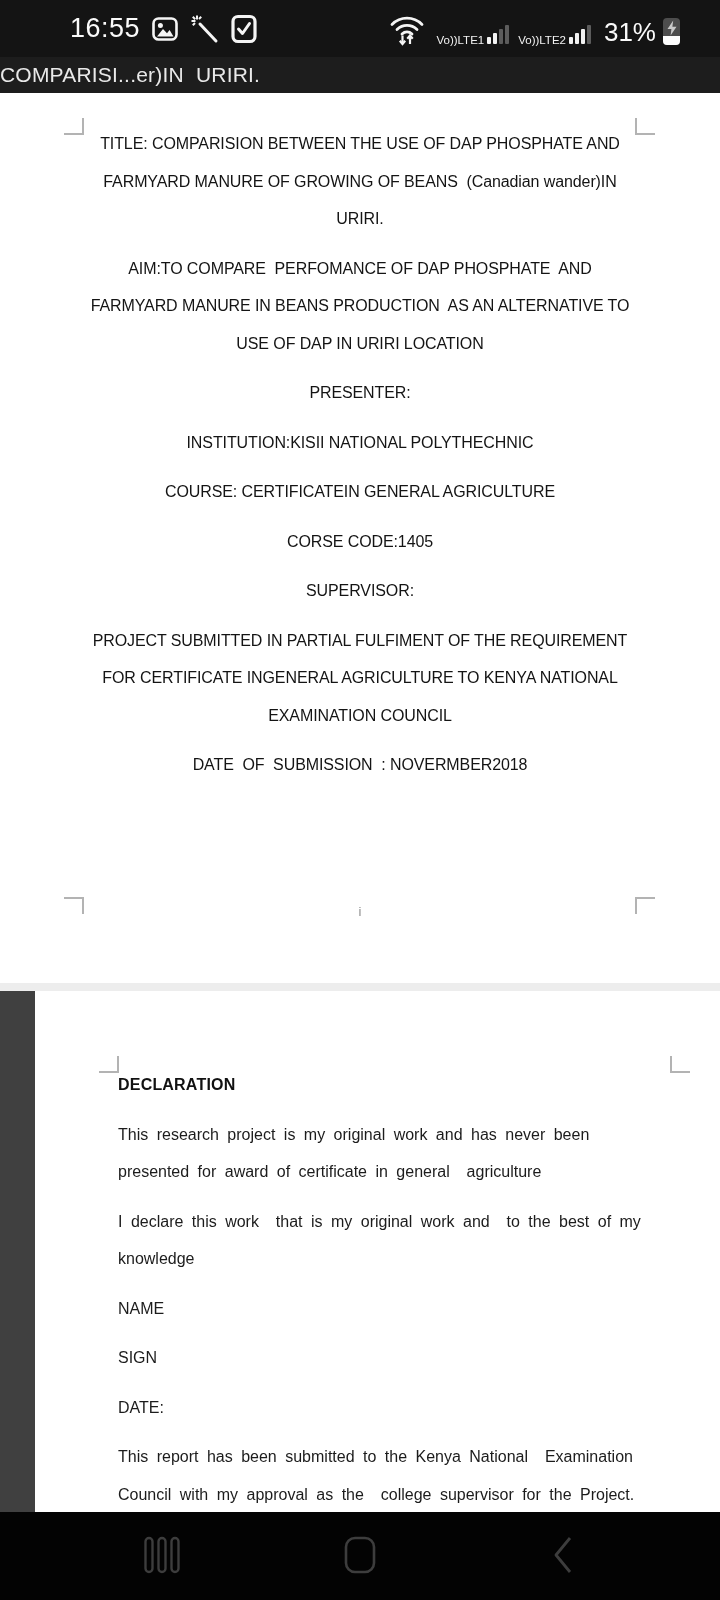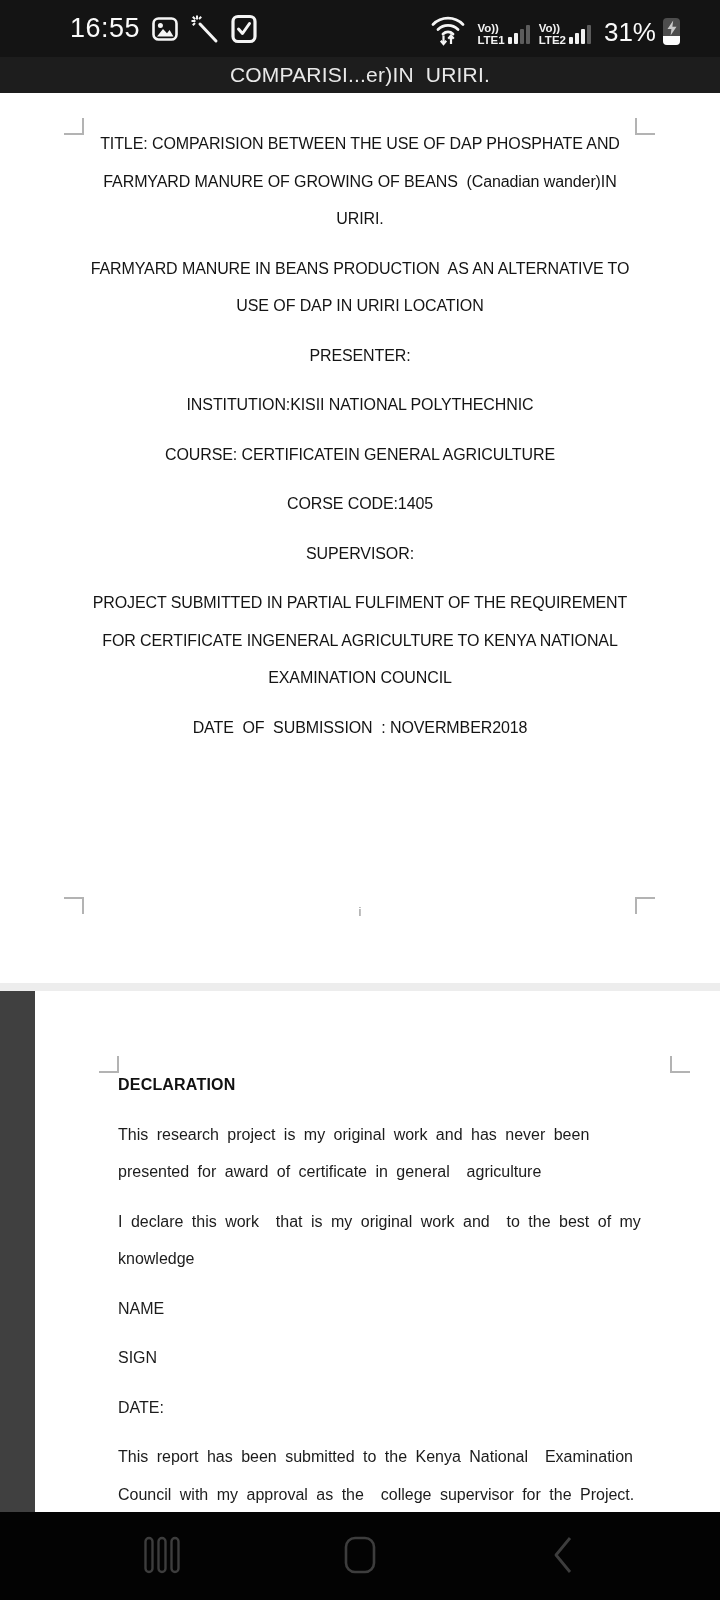--- a/index.html
+++ b/index.html
@@ -13,35 +13,35 @@
   .status-bar {
     position:absolute; top:0; left:0; width:720px; height:57px;
     background:#141414; display:flex; align-items:center;
     justify-content:space-between; padding:0 40px 0 70px; color:#fafafa;
   }
   .sb-left { display:flex; align-items:center; gap:11px; }
   .sb-time { font-size:27px; letter-spacing:0.5px; }
   .sb-icon { display:flex; align-items:center; }
   .sb-right { display:flex; align-items:flex-end; gap:7px; }
   .sim { display:flex; align-items:flex-end; gap:3px; margin-left:2px; }
-  .sim-text { display:flex; flex-direction:column; align-items:flex-start;
-    font-size:11.5px; font-weight:700; line-height:12px; color:#f2f2f2; }
+  .sim-text { display:flex; flex-direction:row; align-items:flex-start;
+    font-size:11.5px; font-weight:400; line-height:12px; color:#f2f2f2; }
   .bars { display:flex; align-items:flex-end; gap:2px; padding-bottom:2px; }
   .bars i { display:block; width:4px; background:#5c5c5c; border-radius:1px; }
   .bars i.lit { background:#f2f2f2; }
   .sb-batt-pct { font-size:26px; margin-left:6px; line-height:27px; }
   .battery { position:relative; width:17px; height:27px; border-radius:4px;
     background:#4d4d4d; overflow:hidden; margin-bottom:1px; }
   .batt-fill { position:absolute; bottom:0; left:0; width:100%; background:#fdfdfd; }
   .batt-bolt { position:absolute; top:2px; left:0; width:100%; display:flex; justify-content:center; }
 
   
   .title-bar {
     position:absolute; top:57px; left:0; width:720px; height:36px;
-    background:#1d1d1d; display:flex; align-items:center; justify-content:center;
+    background:#1d1d1d; display:flex; align-items:center; justify-content:flex-start;
   }
   .title-bar span { color:#e9e9e9; font-size:21px; white-space:pre; letter-spacing:0.2px; }
 
   
   .doc-area { position:absolute; top:93px; left:0; width:720px; height:1419px; background:#404040; }
   .page { position:relative; width:720px; background:#ffffff; }
   .page1 { height:890px; }
   .separator { width:720px; height:8px; background:#ededed; }
   .page2 { height:521px;margin-left:35px; }
 
@@ -166,20 +166,21 @@
       <span class="mark tr"></span>
       <span class="mark bl"></span>
       <span class="mark br"></span>
       <div class="content p1">
           <div class="para">
             <div class="line">TITLE: COMPARISION BETWEEN THE USE OF DAP PHOSPHATE AND</div>
             <div class="line">FARMYARD MANURE OF GROWING OF BEANS  (Canadian wander)IN</div>
             <div class="line">URIRI.</div>
           </div>
           <div class="para">
+            <div class="line">AIM:TO COMPARE  PERFOMANCE OF DAP PHOSPHATE  AND</div>
             <div class="line">FARMYARD MANURE IN BEANS PRODUCTION  AS AN ALTERNATIVE TO</div>
             <div class="line">USE OF DAP IN URIRI LOCATION</div>
           </div>
           <div class="para">
             <div class="line">PRESENTER:</div>
           </div>
           <div class="para">
             <div class="line">INSTITUTION:KISII NATIONAL POLYTHECHNIC</div>
           </div>
           <div class="para">

